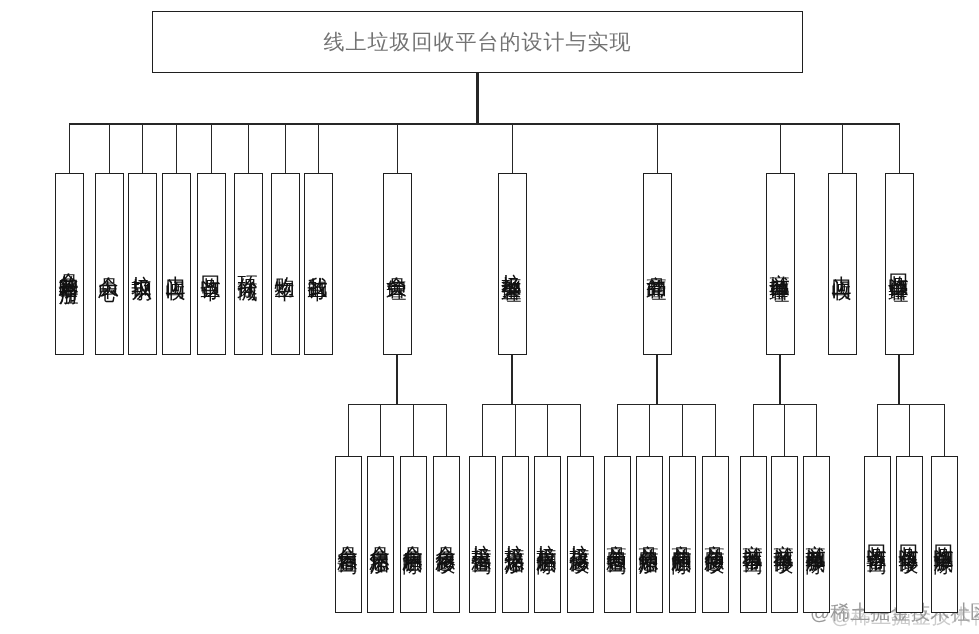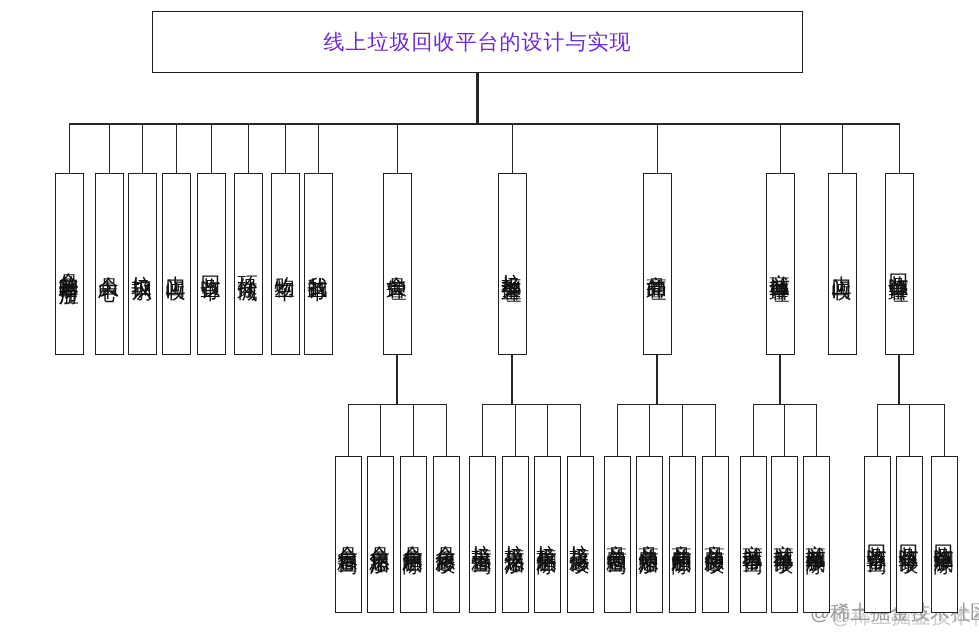--- a/index.html
+++ b/index.html
@@ -19,21 +19,21 @@
     border: 1px solid #1f1f1f;
     background: #ffffff;
     display: flex;
     align-items: center;
     justify-content: center;
   }
   .root-node {
     left: 152px; top: 11px;
     width: 651px; height: 62px;
     font-size: 21px;
-    color: #6d28d9;
+    color: #737373;
     letter-spacing: 1px;
   }
   .vtext {
     writing-mode: vertical-lr;
     text-orientation: upright;
     font-size: 20px;
     letter-spacing: 2px;
     line-height: 1;
     color: #111111;
     white-space: nowrap;

